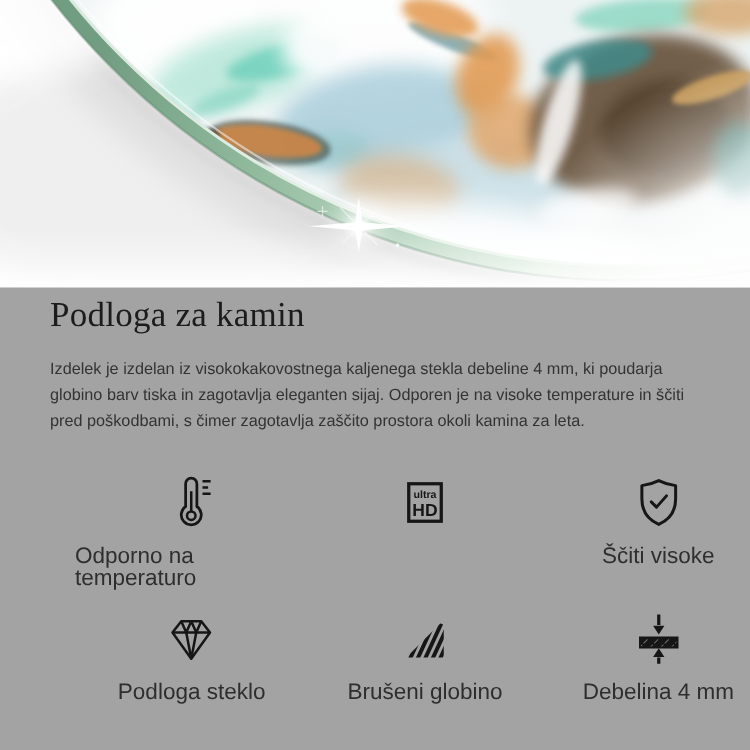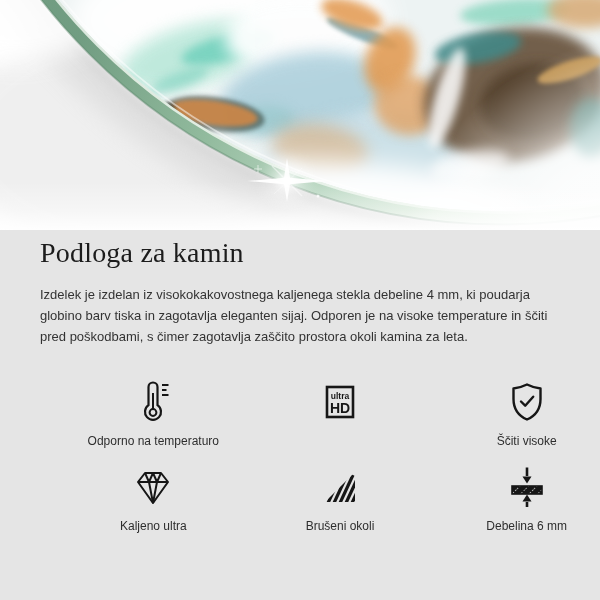--- a/index.html
+++ b/index.html
@@ -1,28 +1,28 @@
 <!DOCTYPE html>
 <html><head>
 <meta charset="utf-8">
 <style>
   html,body{margin:0;padding:0;background:#fff;}
-  .page{position:relative;width:600px;height:600px;overflow:hidden;background:#e5e5e5;
+  .page{position:relative;width:600px;height:600px;overflow:hidden;background:#a3a3a3;
         font-family:"Liberation Sans",sans-serif;color:#333;}
   .hero{position:relative;width:600px;height:230px;}
   .hero svg{display:block;}
   .content{padding:0 40px;}
   h1{font-family:"Liberation Serif",serif;font-weight:400;font-size:28px;line-height:1.23;
      letter-spacing:.2px;color:#1c1c1c;margin:6px 0 15px 0;}
   .desc{font-size:13px;line-height:1.6;color:#333;width:522px;margin:0;}
   .features{width:560px;margin:30px 20px 0 20px;display:grid;
             grid-template-columns:1fr 1fr 1fr;row-gap:16px;}
   .feature{display:flex;flex-direction:column;align-items:center;}
   .icon-box{height:48px;display:flex;align-items:center;justify-content:center;}
-  .feature .label{margin-top:9px;font-size:12px;color:#2e2e2e;line-height:1;}
+  .feature .label{margin-top:9px;font-size:18px;color:#2e2e2e;line-height:1;}
   .ic{stroke:#161616;fill:none;stroke-width:2.2;}
   .ic text{stroke:none;fill:#161616;font-family:"Liberation Sans",sans-serif;font-weight:bold;}
 </style>
 </head>
 <body>
 
 <div class="page">
 
   <div class="hero">
     <svg width="600" height="230" viewBox="0 0 600 230">
@@ -169,58 +169,58 @@
         <div class="icon-box">
           <svg class="ic" width="44" height="44" viewBox="0 0 44 44">
             <g stroke-width="2" stroke-linejoin="round">
               <path d="M14 8 H30 L37 17 L22 38 L7 17 Z"></path>
               <path d="M7 17 H37"></path>
               <path d="M14 8 L18 17 L22 8 L26 17 L30 8"></path>
               <path d="M18 17 L22 38 M26 17 L22 38"></path>
             </g>
           </svg>
         </div>
-        <div class="label">Kaljeno ultra</div>
+        <div class="label">Podloga steklo</div>
       </div>
 
       <div class="feature">
         <div class="icon-box">
           <svg class="ic" width="44" height="44" viewBox="0 0 44 44">
             <defs>
                 <clipPath id="bevclip">
                   <path d="M7 37 L37 37 L37 7 Z"></path>
                 </clipPath>
               </defs>
             <g clip-path="url(#bevclip)" stroke-width="3.2">
               <path d="M10 38 L23 10"></path>
               <path d="M16 38 L29 10"></path>
               <path d="M22 38 L35 10"></path>
               <path d="M28 38 L41 10"></path>
               <path d="M34 38 L47 10"></path>
             </g>
           </svg>
         </div>
-        <div class="label">Brušeni okoli</div>
+        <div class="label">Brušeni globino</div>
       </div>
 
       <div class="feature">
         <div class="icon-box">
           <svg class="ic" width="44" height="44" viewBox="0 0 44 44">
             <defs>
               <pattern id="hatchP" width="6" height="6" patternUnits="userSpaceOnUse" patternTransform="rotate(45)">
                 <rect x="0" y="0" width="2.4" height="6" fill="#ffffff"></rect>
               </pattern>
             </defs>
             <path d="M22 2.5 V11" stroke-width="2.6"></path>
             <path d="M17.5 11.5 L22 18.5 L26.5 11.5 Z" fill="#161616" stroke="none"></path>
             <rect x="7" y="21" width="30" height="8" fill="#161616" stroke="none"></rect>
             <rect x="7" y="21" width="30" height="8" fill="url(#hatchP)" stroke="none"></rect>
             <rect x="7" y="21" width="30" height="8" fill="none" stroke-width="1.6"></rect>
             <path d="M17.5 36.5 L22 29.5 L26.5 36.5 Z" fill="#161616" stroke="none"></path>
             <path d="M22 37 V42" stroke-width="2.6"></path>
           </svg>
         </div>
-        <div class="label">Debelina 6 mm</div>
+        <div class="label">Debelina 4 mm</div>
       </div>
 
     </div>
   </div>
 </div>
 
 </body></html>

